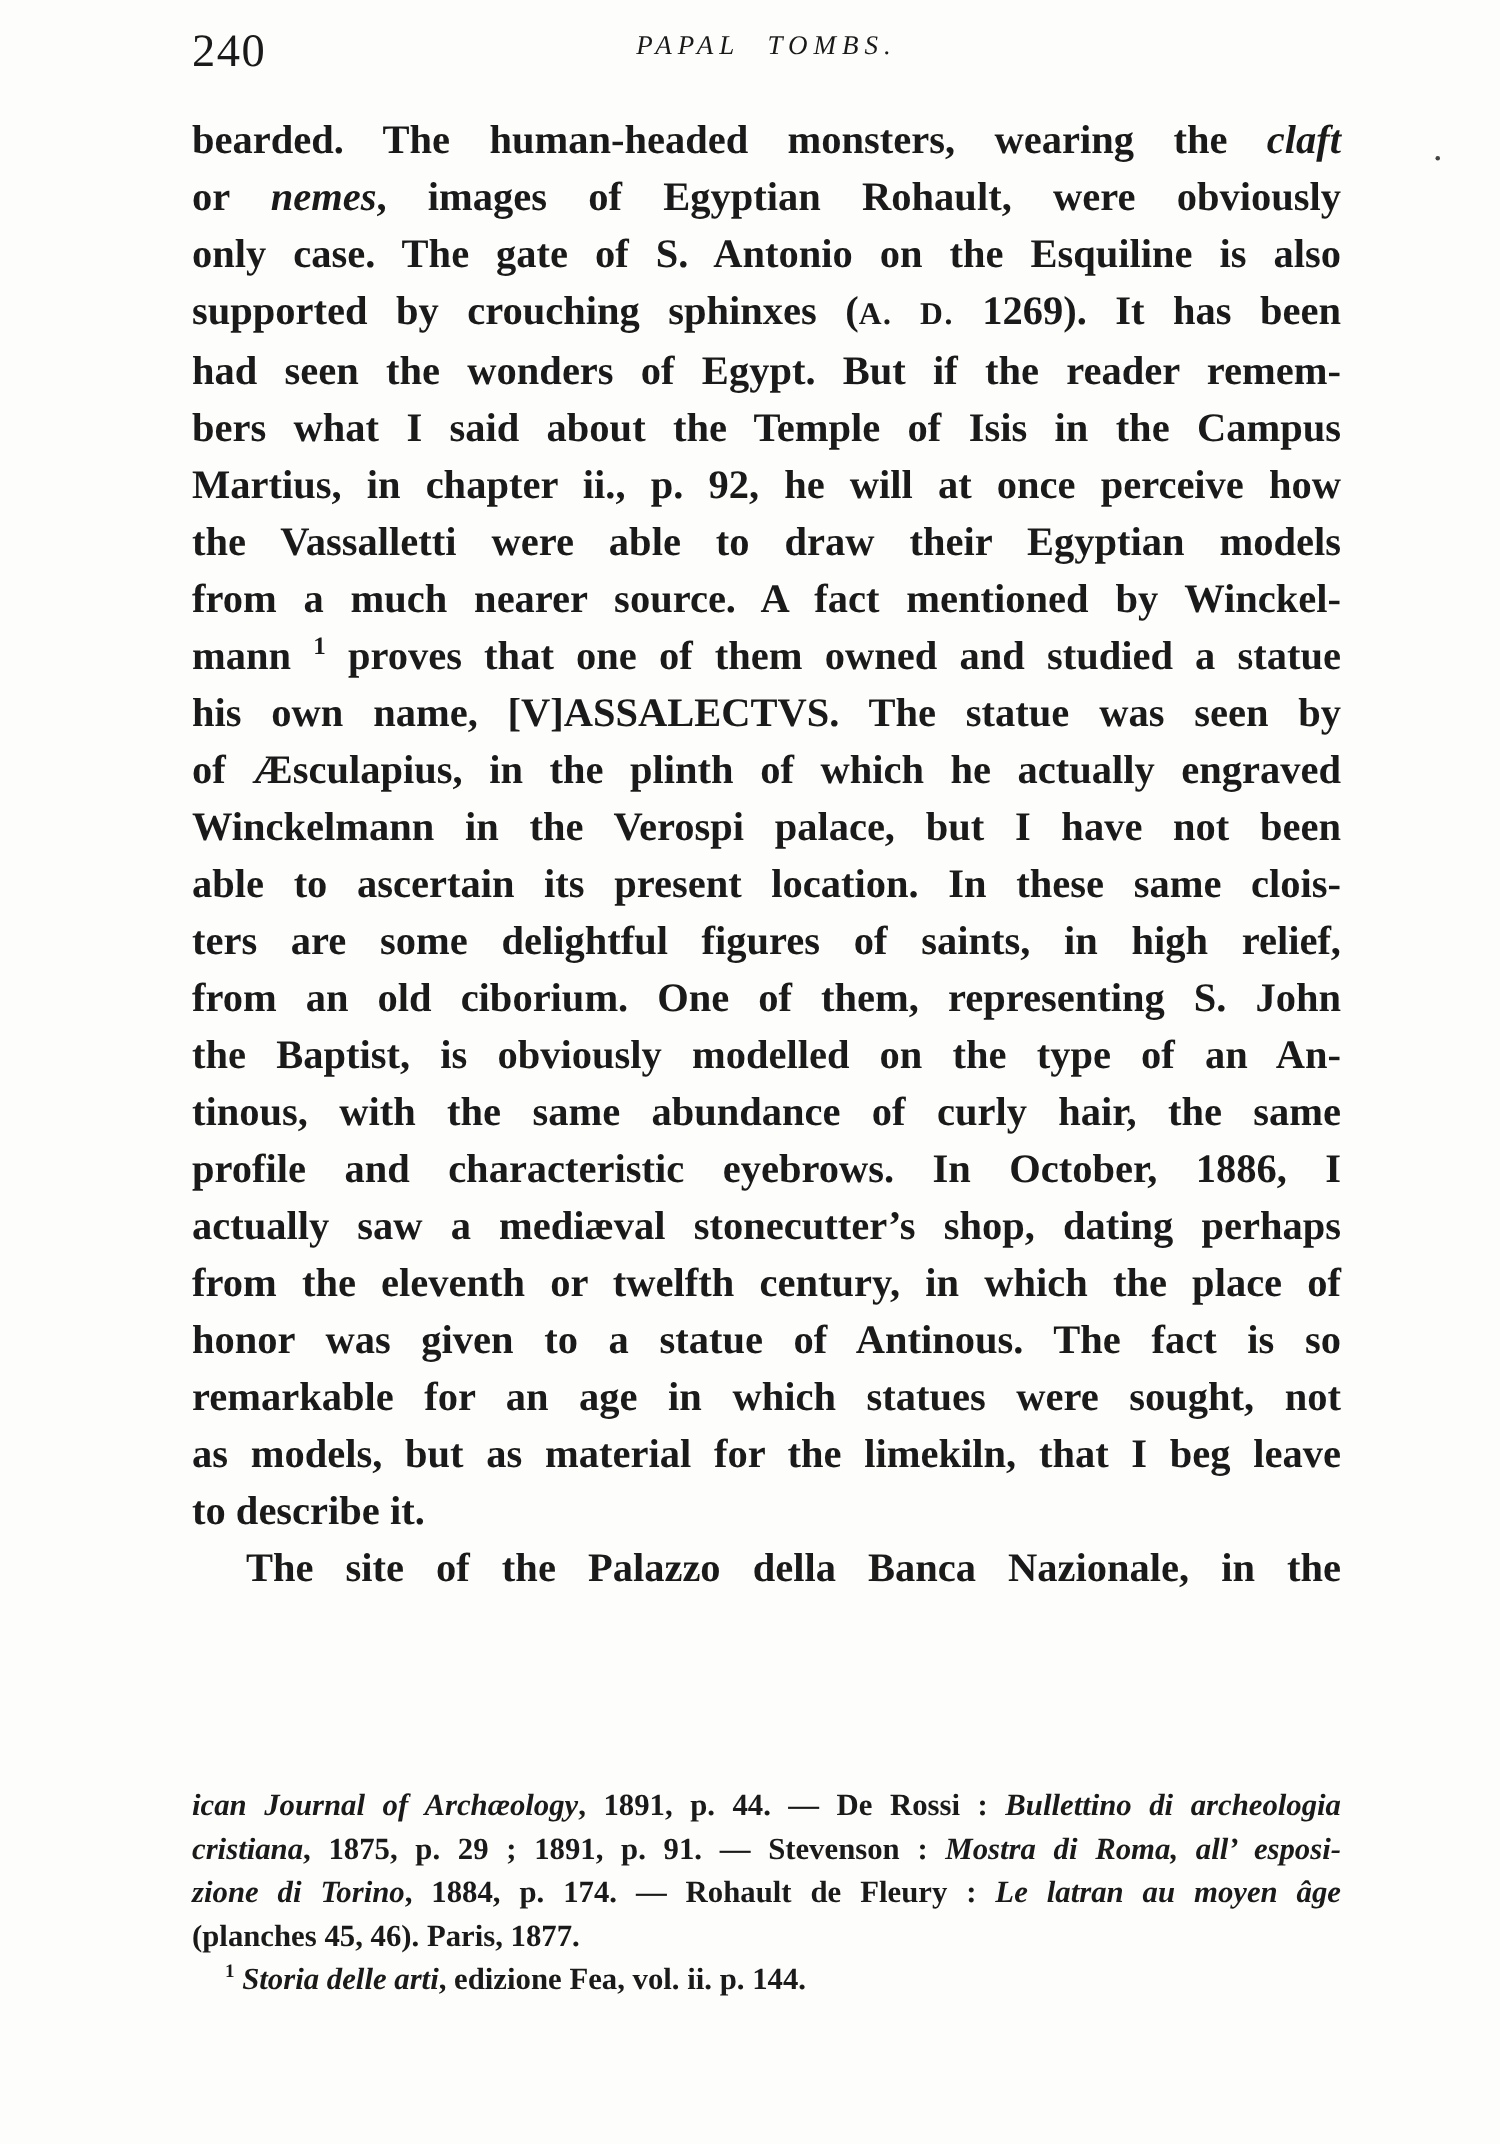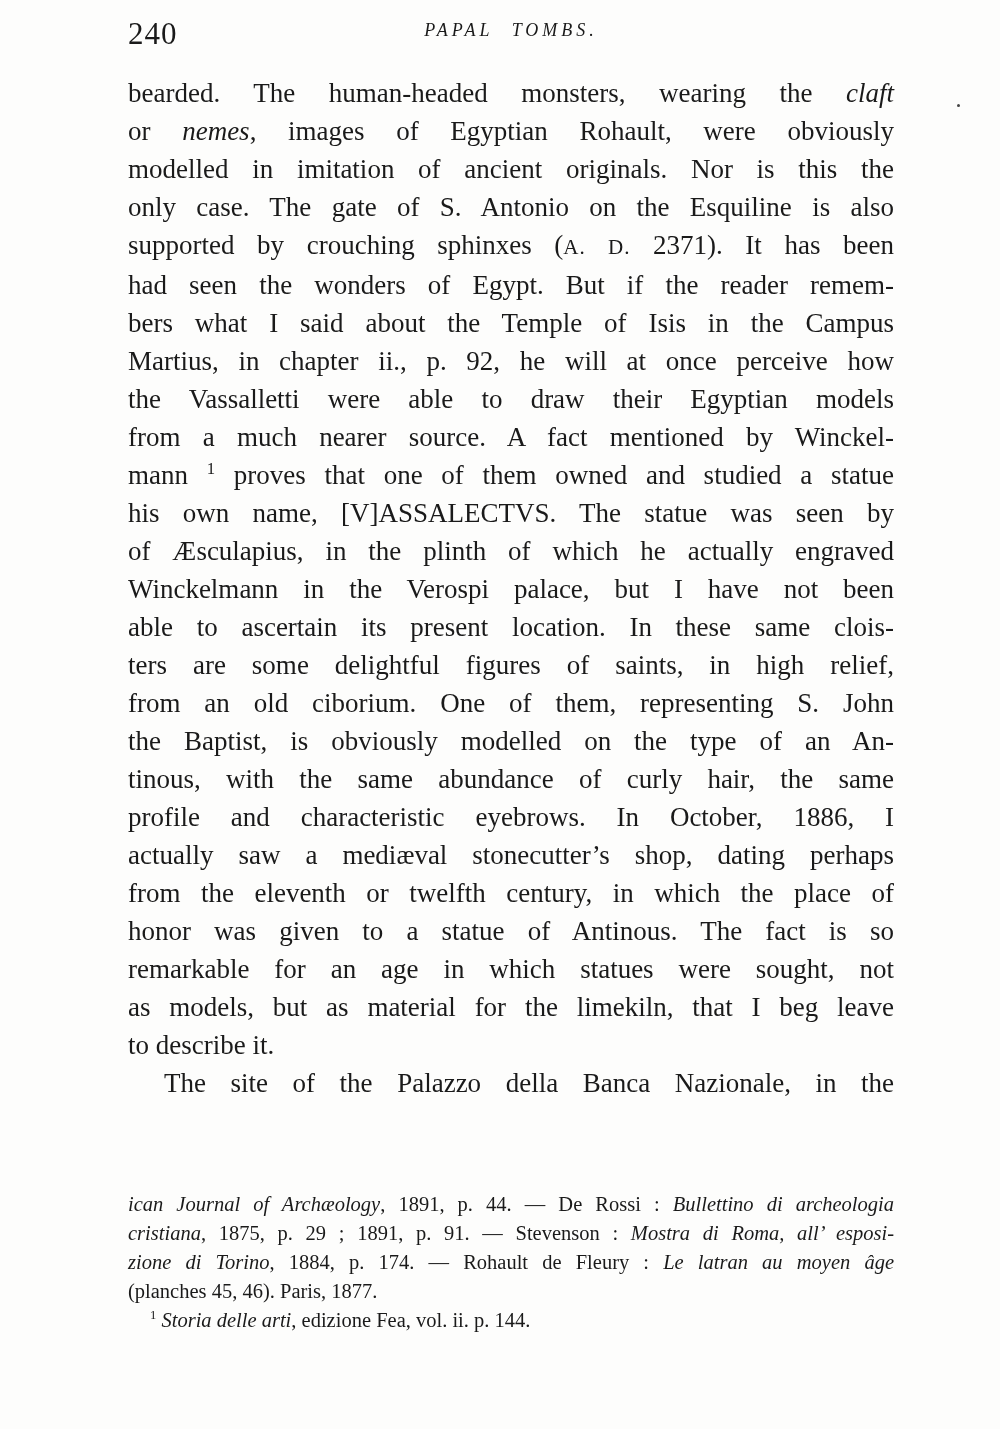--- a/index.html
+++ b/index.html
@@ -48,20 +48,21 @@
     position: absolute;
     top: 1190px;
     left: 128px;
     width: 766px;
     font-size: 20.5px;
     line-height: 29px;
   }
   .line {
     text-align: justify;
     text-align-last: justify;
+    font-weight: bold;
   }
   .line.nojust {
     text-align: left;
     text-align-last: left;
   }
   .line.indent { text-indent: 36px; }
   .fnotes .line.indent { text-indent: 22px; }
   .it  { font-style: italic; }
   .sc  { font-size: 0.78em; letter-spacing: 1px; }
   .sup { vertical-align: super; font-size: 0.62em; line-height: 0; }
@@ -79,23 +80,22 @@
 <body>
 
 <div class="page">
   <div class="header">
     <span class="pagenum">240</span>
     <span class="title">PAPAL TOMBS.</span>
   </div>
   <div class="body-text">
       <div class="line"><span>bearded.  The human-headed monsters, wearing the </span><span class="it">claft</span></div>
       <div class="line"><span>or </span><span class="it">nemes</span><span>, images of Egyptian Rohault, were obviously</span></div>
-      <div class="line"><span>modelled in imitation of ancient originals.  Nor is this the</span></div>
       <div class="line"><span>only case.  The gate of S. Antonio on the Esquiline is also</span></div>
-      <div class="line"><span>supported by crouching sphinxes (</span><span class="sc">A. D.</span><span> 2371).  It has been</span></div>
+      <div class="line"><span>supported by crouching sphinxes (</span><span class="sc">A. D.</span><span> 1269).  It has been</span></div>
       <div class="line"><span>had seen the wonders of Egypt.  But if the reader remem-</span></div>
       <div class="line"><span>bers what I said about the Temple of Isis in the Campus</span></div>
       <div class="line"><span>Martius, in chapter ii., p. 92, he will at once perceive how</span></div>
       <div class="line"><span>the Vassalletti were able to draw their Egyptian models</span></div>
       <div class="line"><span>from a much nearer source.  A fact mentioned by Winckel-</span></div>
       <div class="line"><span>mann </span><span class="sup">1</span><span> proves that one of them owned and studied a statue</span></div>
       <div class="line"><span>his own name, [V]ASSALECTVS.  The statue was seen by</span></div>
       <div class="line"><span>of Æsculapius, in the plinth of which he actually engraved</span></div>
       <div class="line"><span>Winckelmann in the Verospi palace, but I have not been</span></div>
       <div class="line"><span>able to ascertain its present location.  In these same clois-</span></div>

